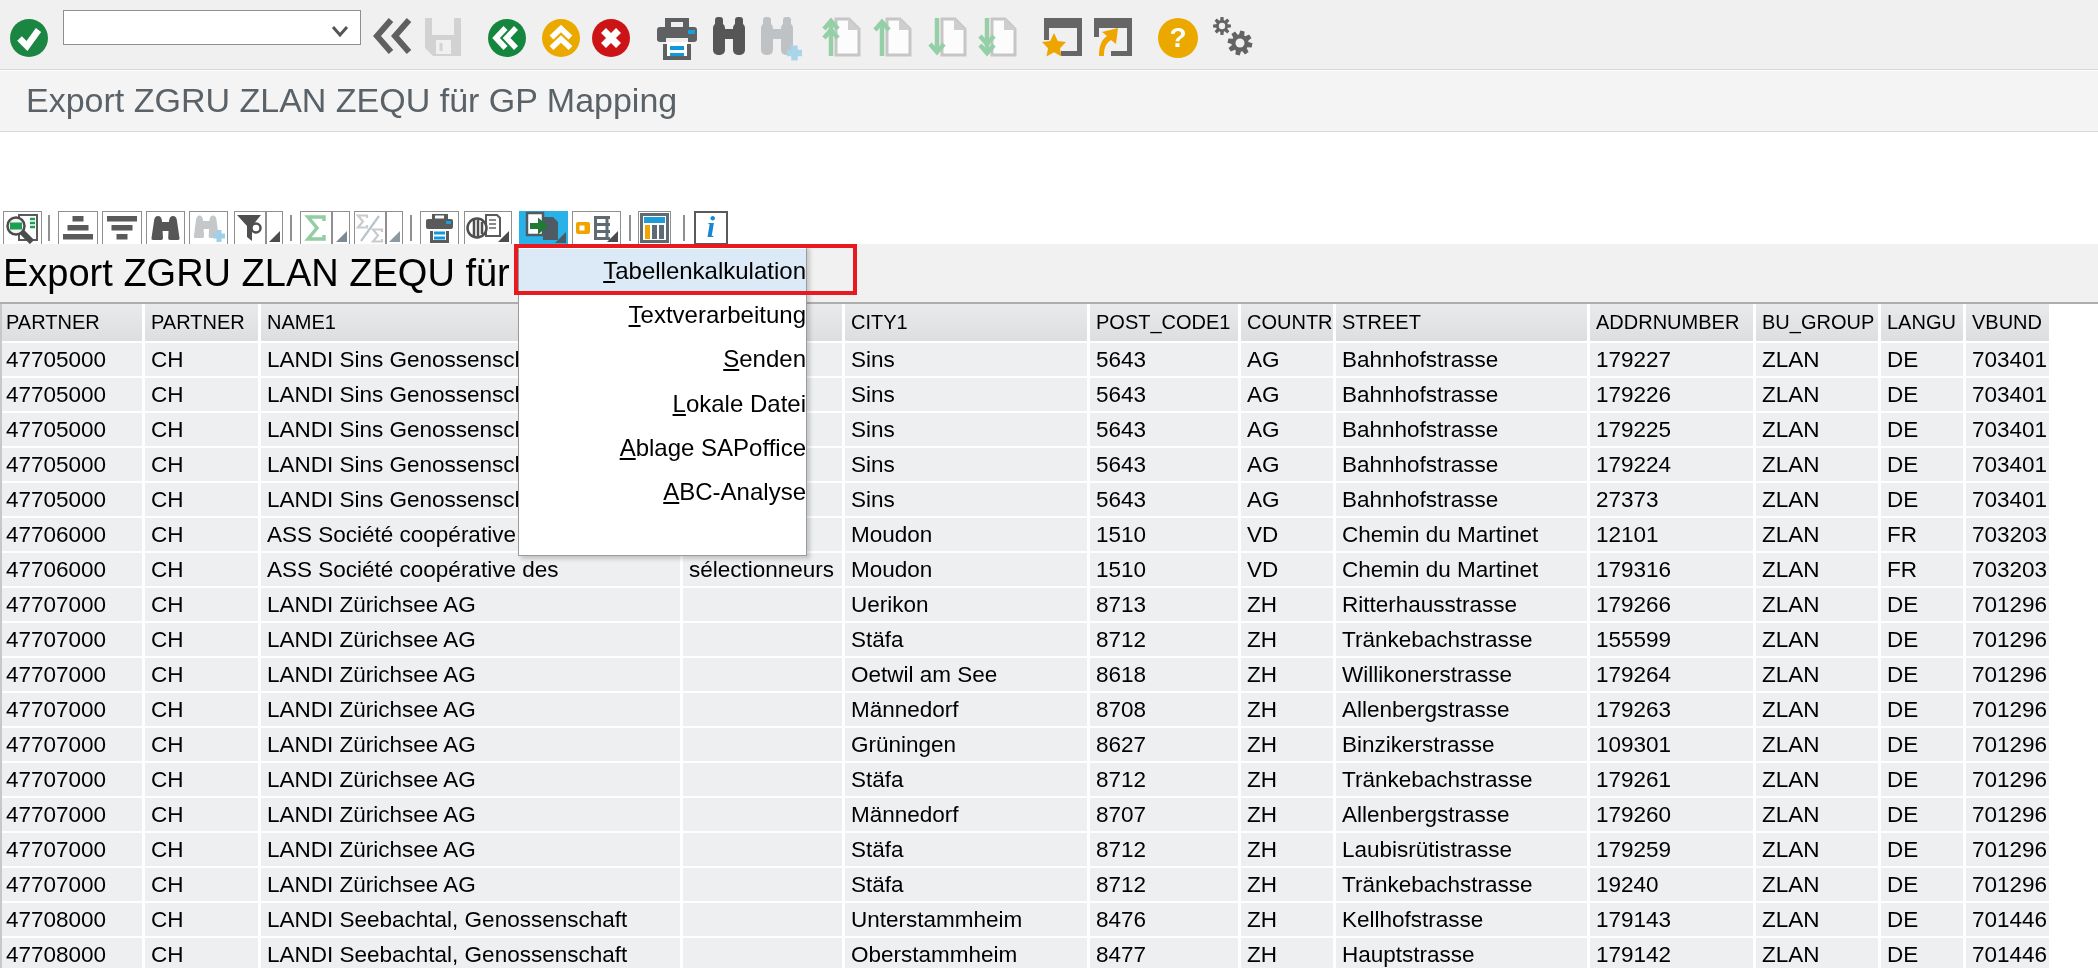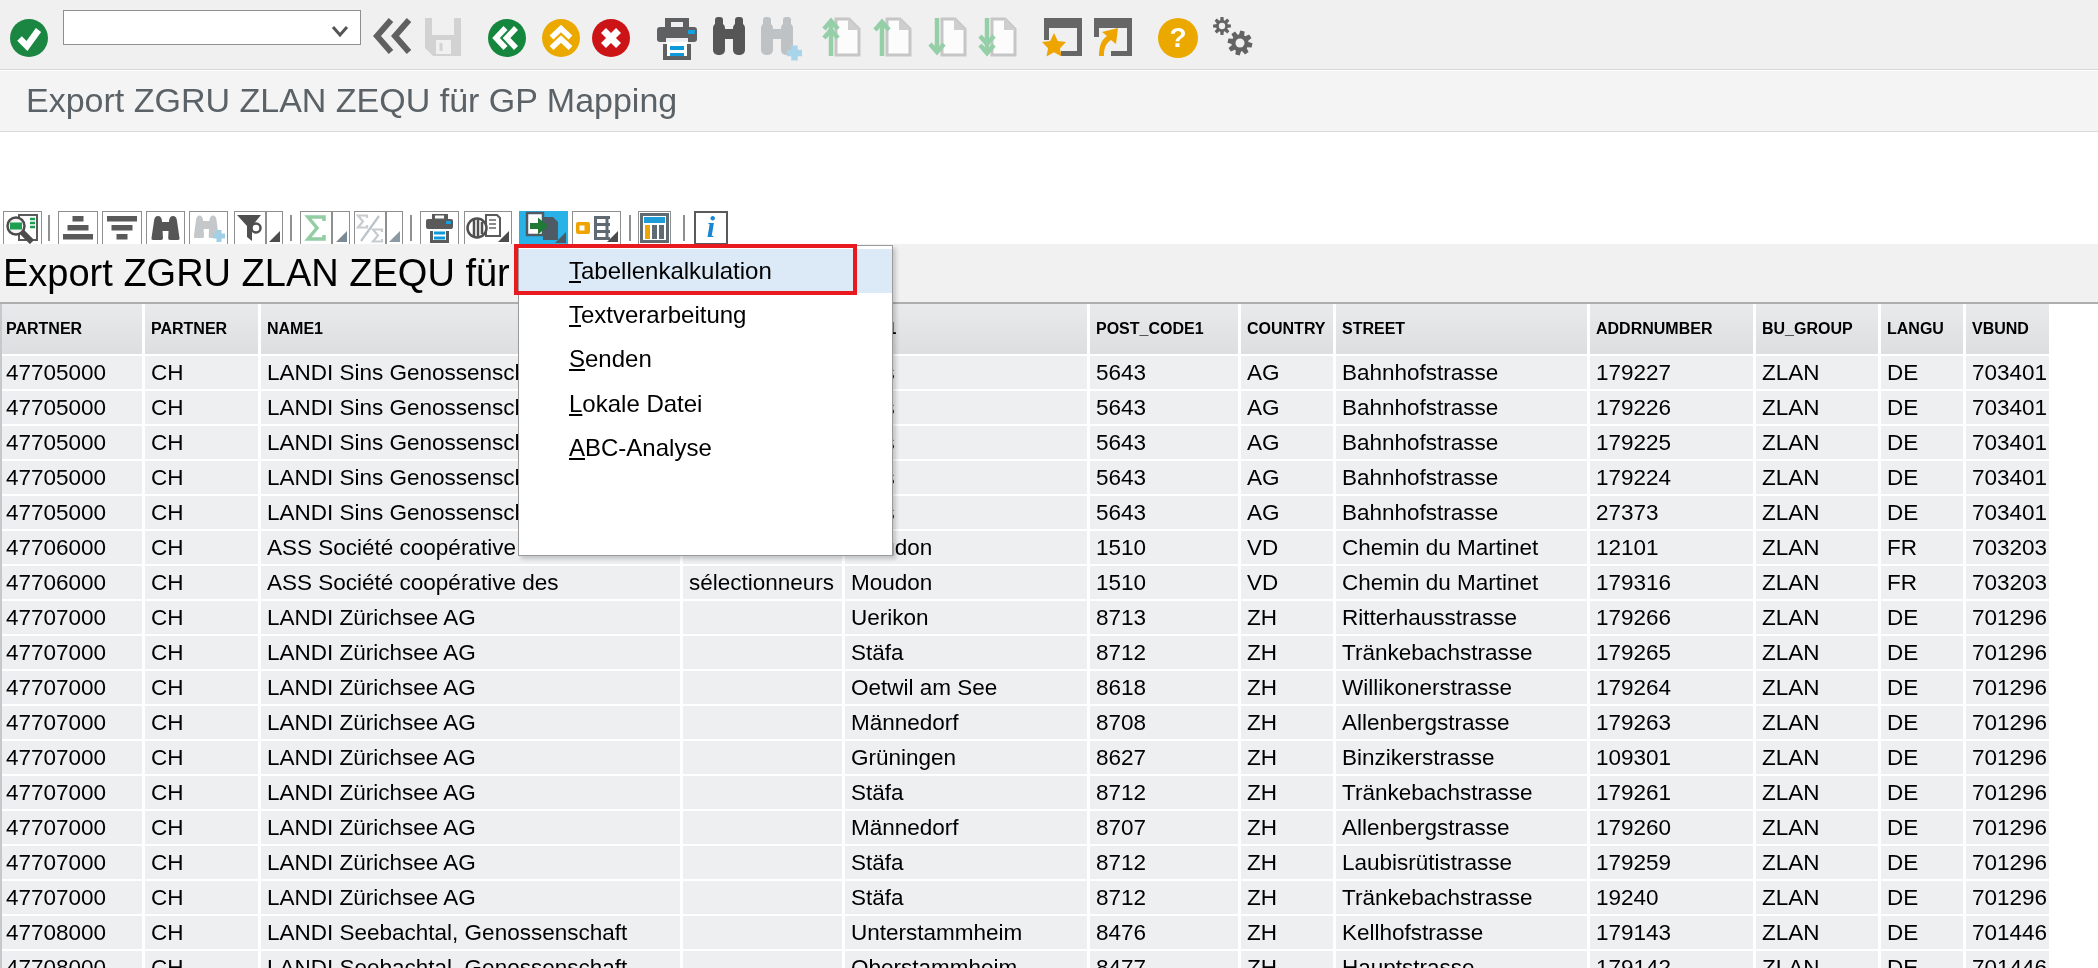--- a/index.html
+++ b/index.html
@@ -31,30 +31,30 @@
 
 
 #gridtitle { position:absolute; left:0; top:244px; width:2098px; height:60px;
   background:#f1f1f1; border-bottom:2px solid #aeaeae;
   font-size:38px; color:#000; line-height:58px; padding-left:3px;
   white-space:nowrap; overflow:hidden; }
 
 
 #grid { position:absolute; left:0; top:304px; width:2052px; border-collapse:separate; border-spacing:0;
   table-layout:fixed; font-size:22.5px; color:#000; }
-#grid th { height:52px; background:linear-gradient(180deg,#e9eaeb 0%,#dddedf 100%);
-  font-weight:bold; text-align:left; padding:0 0 0 6px; font-size:16px;
+#grid th { height:39px; background:linear-gradient(180deg,#e9eaeb 0%,#dddedf 100%);
+  font-weight:normal; text-align:left; padding:0 0 0 6px; font-size:20px;
   border-right:3px solid #fff; border-bottom:2px solid #fff; overflow:hidden; white-space:nowrap; }
 #grid td { height:35px; background:#edeff1; padding:0 0 0 6px;
   border-right:3px solid #fff; border-bottom:2px solid #fff; overflow:hidden; white-space:nowrap; }
 
 
-#menu { position:absolute; left:518px; top:245px; width:375px; height:311px;
+#menu { position:absolute; left:518px; top:245px; width:289px; height:311px;
   background:#fff; border:1px solid #9b9b9b; box-shadow:3px 3px 4px rgba(0,0,0,0.18);
-  font-size:24px; padding-top:3px; }
+  font-size:24px; padding-top:3px;text-align:right; }
 #menu .mi { height:44.2px; line-height:44.2px; padding-left:50px; white-space:nowrap; }
 #menu .mi.sel { background:#dce9f6; }
 #redbox { position:absolute; left:514px; top:244px; width:343px; height:51px;
   border:4px solid #e8191f; }
 </style>
 </head>
 <body>
 <div id="wrap">
 
   <div id="topbar">
@@ -436,21 +436,21 @@
         </tr>
     <tr>
           <td>47707000</td>
           <td>CH</td>
           <td>LANDI Zürichsee AG</td>
           <td></td>
           <td>Stäfa</td>
           <td>8712</td>
           <td>ZH</td>
           <td>Tränkebachstrasse</td>
-          <td>179265</td>
+          <td>155599</td>
           <td>ZLAN</td>
           <td>DE</td>
           <td>701296</td>
         </tr>
     <tr>
           <td>47707000</td>
           <td>CH</td>
           <td>LANDI Zürichsee AG</td>
           <td></td>
           <td>Oetwil am See</td>
@@ -577,17 +577,18 @@
   </tbody>
     </table>
 
   <div style="position:absolute;left:0;top:304px;width:2px;height:664px;background:#c6c9cb"></div>
 
   <div id="menu">
     <div class="mi sel"><u>T</u>abellenkalkulation</div>
     <div class="mi"><u>T</u>extverarbeitung</div>
     <div class="mi"><u>S</u>enden</div>
     <div class="mi"><u>L</u>okale Datei</div>
+    <div class="mi"><u>A</u>blage SAPoffice</div>
     <div class="mi"><u>A</u>BC-Analyse</div>
   </div>
   <div id="redbox"></div>
 
 </div>
 
 </body></html>

